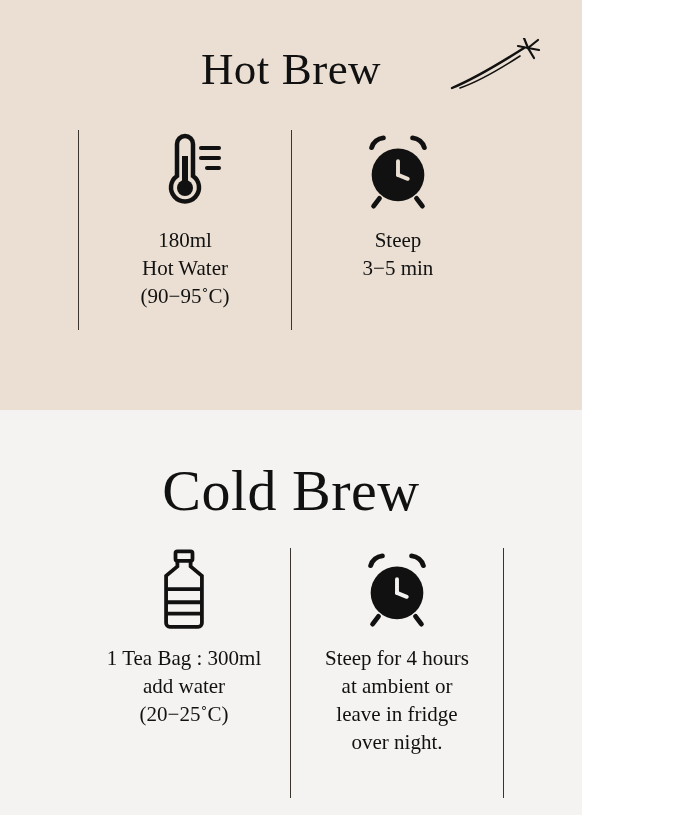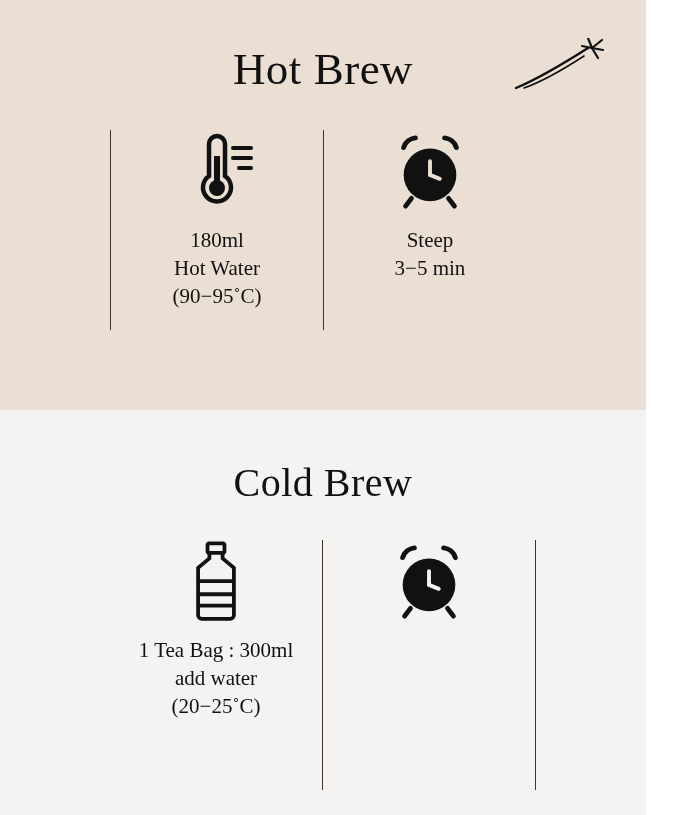--- a/index.html
+++ b/index.html
@@ -5,21 +5,21 @@
   * { box-sizing: border-box; margin: 0; padding: 0; }
   html, body {
     width: 679px;
     height: 815px;
     font-family: "Liberation Serif", serif;
     background: #ffffff;
     overflow: hidden;
   }
 
   .page {
-    width: 646px;
+    width: 582px;
     height: 815px;
     display: flex;
     flex-direction: column;
   }
 
   
   .panel-hot {
     background: #eadfd2;
     height: 410px;
     position: relative;
@@ -33,21 +33,21 @@
   }
 
   .section-title {
     text-align: center;
     font-family: "Liberation Serif", serif;
     font-weight: normal;
     color: #111111;
     letter-spacing: 0.5px;
   }
   .title-hot { font-size: 45px; line-height: 58px; }
-  .title-cold { font-size: 40px; line-height: 58px; margin-top: 20px; }
+  .title-cold { font-size: 58px; line-height: 58px; margin-top: 28px; }
 
   
   .shooting-star {
     position: absolute;
     top: 38px;
     right: 42px;
     width: 90px;
     height: 52px;
   }
 
@@ -203,20 +203,24 @@
             <g stroke="#f4f3f1" stroke-width="4" stroke-linecap="round">
               <line x1="43" y1="44" x2="43" y2="30"></line>
               <line x1="43" y1="44" x2="53" y2="48"></line>
             </g>
             <g stroke="#111" stroke-width="5" stroke-linecap="round">
               <line x1="24" y1="68" x2="18" y2="76"></line>
               <line x1="62" y1="68" x2="68" y2="76"></line>
             </g>
           </svg>
         </div>
+        <div class="caption caption-cold">Steep for 4 hours
+at ambient or
+leave in fridge
+over night.</div>
       </div>
 
       <div class="divider divider-cold"></div>
 
 
     </div>
   </section>
 
 </div>
 

